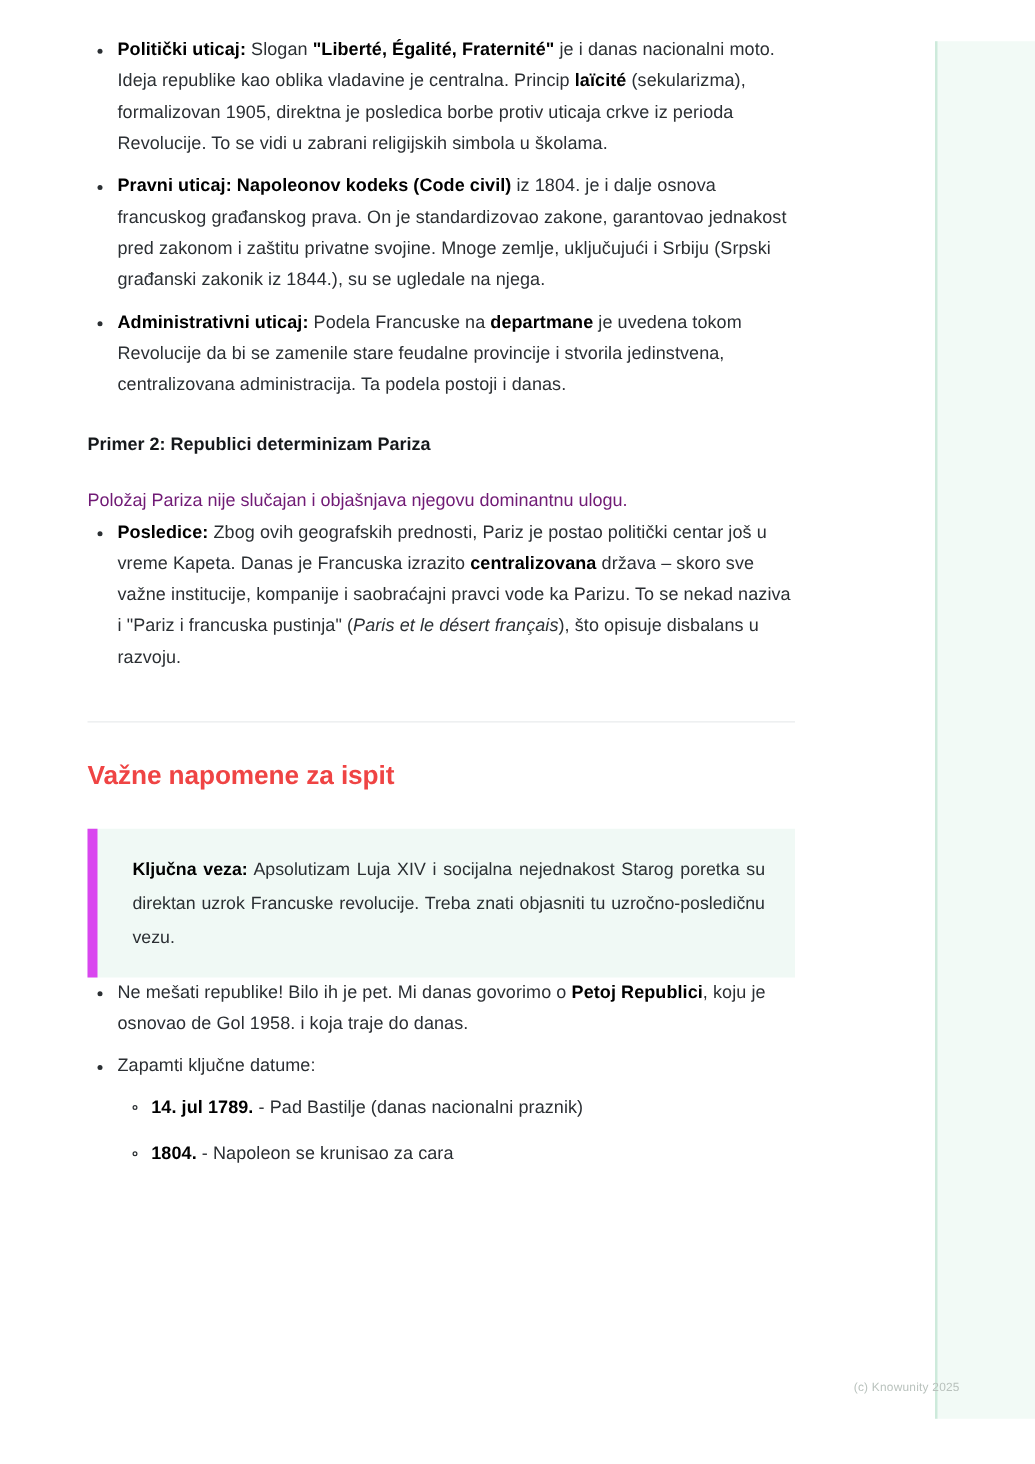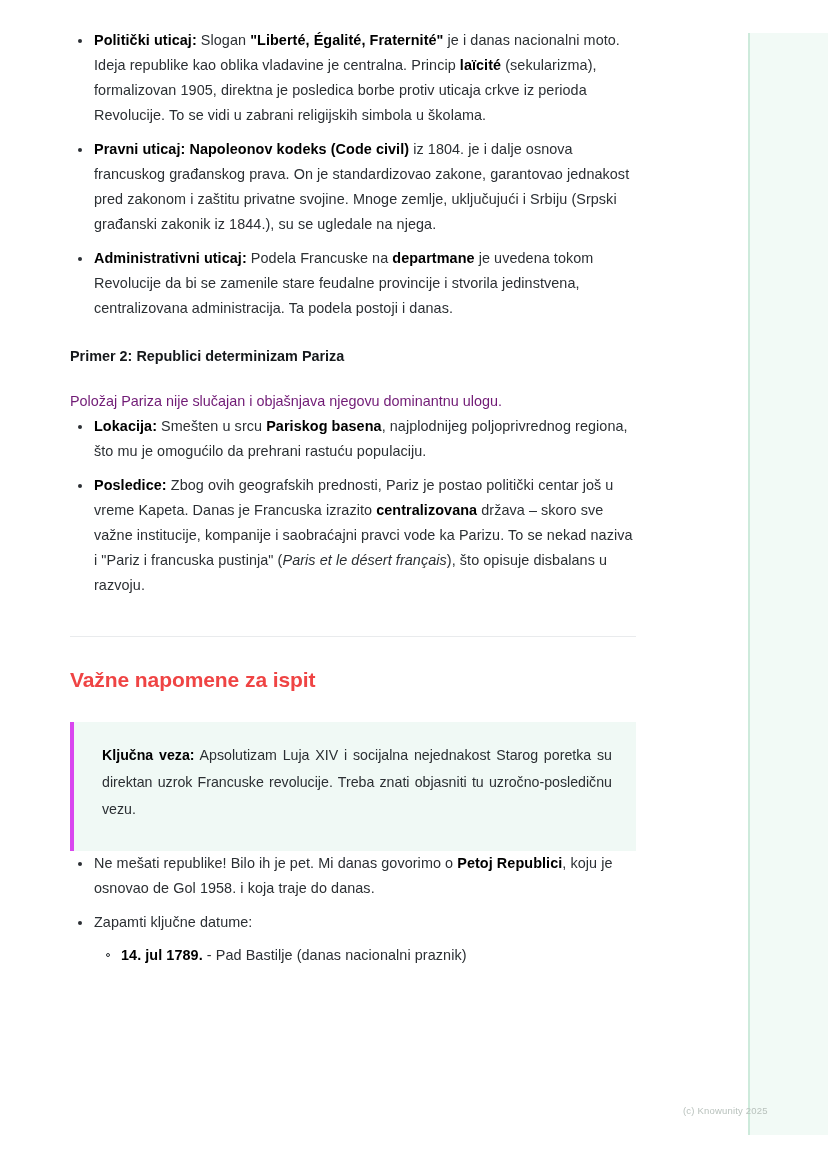--- a/index.html
+++ b/index.html
@@ -134,22 +134,22 @@
     color: #ef4444;
     margin: 29px 0 0 0;
     letter-spacing: -.004em;
     line-height: 28px;
   }
 
   
   .callout {
     margin: 28px 0 0 0;
     background: #f0f9f5;
-    border-left: 4px solid #d946ef;
-    padding: 20px 24px 28px 28px;
+    border-left: 8px solid #d946ef;
+    padding: 20px 24px 18px 28px;
     box-sizing: border-box;
     width: 566px;
   }
   .callout p {
     margin: 0;
     font-size: 14.2px;
     line-height: 27px;
     color: #2b2f33;
     text-align: justify;
   }
@@ -179,39 +179,39 @@
       <li><b>Politički uticaj:</b><span> Slogan </span><b>"Liberté, Égalité, Fraternité"</b><span> je i danas nacionalni moto. Ideja republike kao oblika vladavine je centralna. Princip </span><b>laïcité</b><span> (sekularizma), formalizovan 1905, direktna je posledica borbe protiv uticaja crkve iz perioda Revolucije. To se vidi u zabrani religijskih simbola u školama.</span></li>
       <li><b>Pravni uticaj: Napoleonov kodeks (Code civil)</b><span> iz 1804. je i dalje osnova francuskog građanskog prava. On je standardizovao zakone, garantovao jednakost pred zakonom i zaštitu privatne svojine. Mnoge zemlje, uključujući i Srbiju (Srpski građanski zakonik iz 1844.), su se ugledale na njega.</span></li>
       <li><b>Administrativni uticaj:</b><span> Podela Francuske na </span><b>departmane</b><span> je uvedena tokom Revolucije da bi se zamenile stare feudalne provincije i stvorila jedinstvena, centralizovana administracija. Ta podela postoji i danas.</span></li>
     </ul>
 
     <h3 class="sub-heading">Primer 2: Republici determinizam Pariza</h3>
 
     <p class="para">Položaj Pariza nije slučajan i objašnjava njegovu dominantnu ulogu.</p>
 
     <ul class="bullets spacer-lists">
-      <li><b>Lokacija:</b><span> Smešten u srcu </span><b>Pariskog basena</b><span>, najplodnijeg poljoprivrednog regiona, što mu je omogućilo da prehrani rastuću populaciju.</span></li>
       <li><b>Posledice:</b><span> Zbog ovih geografskih prednosti, Pariz je postao politički centar još u vreme Kapeta. Danas je Francuska izrazito </span><b>centralizovana</b><span> država – skoro sve važne institucije, kompanije i saobraćajni pravci vode ka Parizu. To se nekad naziva i "Pariz i francuska pustinja" (</span><i>Paris et le désert français</i><span>), što opisuje disbalans u razvoju.</span></li>
     </ul>
 
     <hr class="divider">
 
     <h2 class="section-heading">Važne napomene za ispit</h2>
 
     <div class="callout">
       <p>
         <b>Ključna veza:</b><span> Apsolutizam Luja XIV i socijalna nejednakost Starog poretka su direktan uzrok Francuske revolucije. Treba znati objasniti tu uzročno-posledičnu vezu.</span>
       </p>
     </div>
 
     <ul class="bullets tail-list">
       <li><span>Ne mešati republike! Bilo ih je pet. Mi danas govorimo o </span><b>Petoj Republici</b><span>, koju je osnovao de Gol 1958. i koja traje do danas.</span></li>
       <li><span>Zapamti ključne datume:</span>
         <ul class="sub-bullets">
           <li><b>14. jul 1789.</b><span> - Pad Bastilje (danas nacionalni praznik)</span></li>
+          <li><b>1804.</b><span> - Napoleon se krunisao za cara</span></li>
         </ul>
       </li>
     </ul>
 
   </div>
 </div>
 
 <div class="watermark">(c) Knowunity 2025</div>
 
 </body></html>

